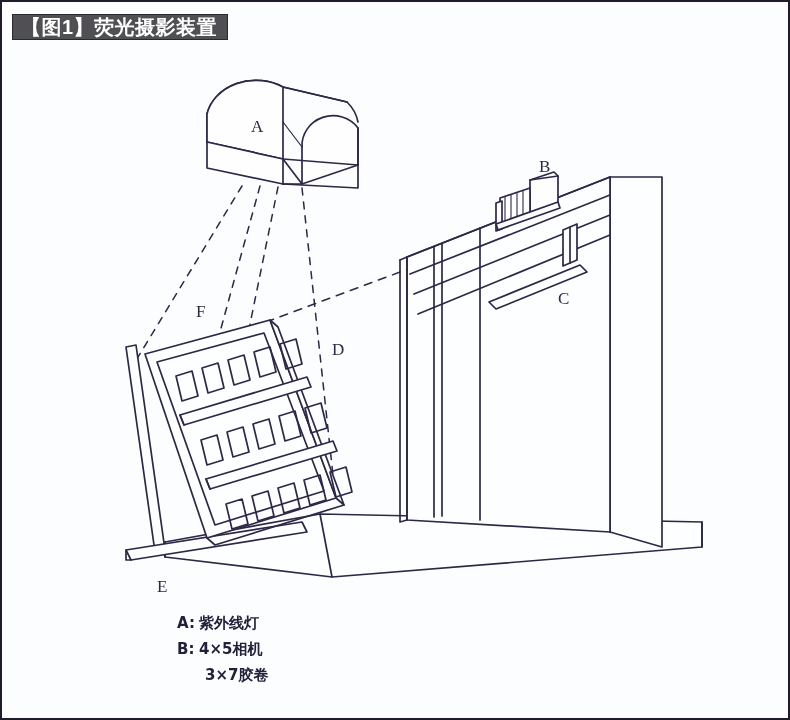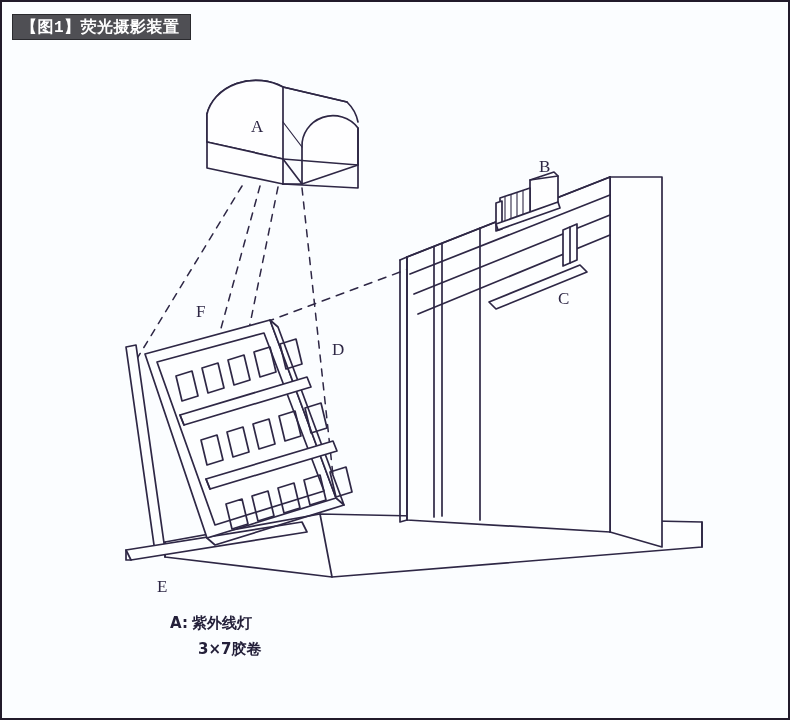--- a/index.html
+++ b/index.html
@@ -24,41 +24,42 @@
     height: 26px;
     padding: 0 10px 0 8px;
     background: #4f4f54;
     border: 1px solid #2a2a2e;
     display: flex;
     align-items: center;
     box-sizing: border-box;
   }
   #figure-title-bar .title-text {
     color: #ffffff;
-    font-size: 16px;
+    font-size: 20px;
     font-weight: bold;
     letter-spacing: 0.5px;
     white-space: nowrap;
-    font-family: Liberation Mono, monospace;
+    font-family: Liberation Sans, sans-serif;
   }
   #drawing {
     position: absolute;
     left: 0;
     top: 0;
     width: 790px;
     height: 720px;
   }
   .legend-block {
     position: absolute;
     font-family: "DejaVu Sans", "Liberation Sans", sans-serif;
     font-size: 15px;
     font-weight: bold;
     color: #24203a;
     line-height: 26px;
     white-space: nowrap;
+    margin-left: 7px;
   }
   #legend-left { left: 168px; top: 608px; }
   #legend-right { left: 392px; top: 608px; }
   .legend-row { display: block; }
   .legend-key { display: inline-block; min-width: 22px; }
   .legend-indent { padding-left: 28px; display: inline-block; }
 </style>
 </head>
 <body>
 
@@ -201,16 +202,17 @@
       <text x="537" y="170">B</text>
       <text x="556" y="302">C</text>
       <text x="330" y="353">D</text>
       <text x="155" y="590">E</text>
       <text x="194" y="315">F</text>
     </g>
   </svg>
 
   <div class="legend-block" id="legend-left">
       <div class="legend-row"><span class="legend-key">A:</span><span>紫外线灯</span></div>
+      <div class="legend-row"><span class="legend-key">B:</span><span>4×5相机</span></div>
       <div class="legend-row"><span class="legend-indent"></span><span>3×7胶卷</span></div>
     </div>
 
 </div>
 
 </body></html>

